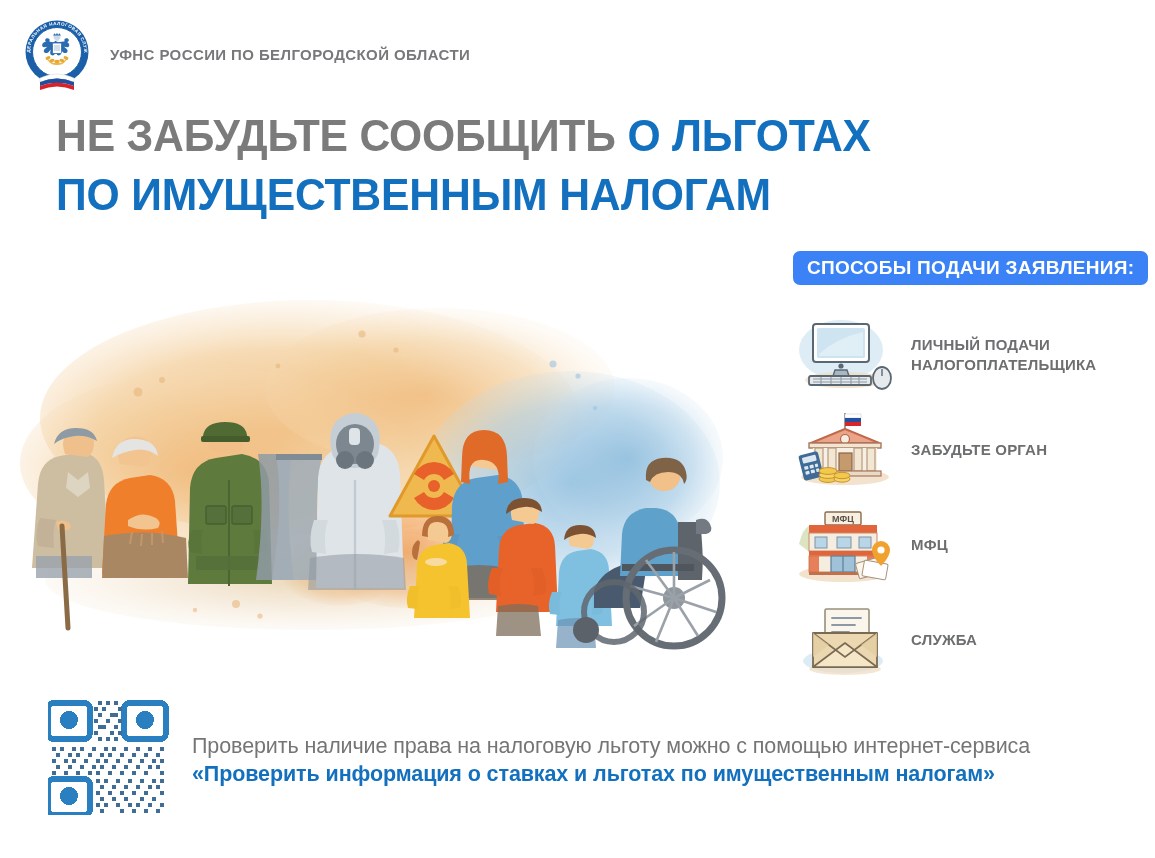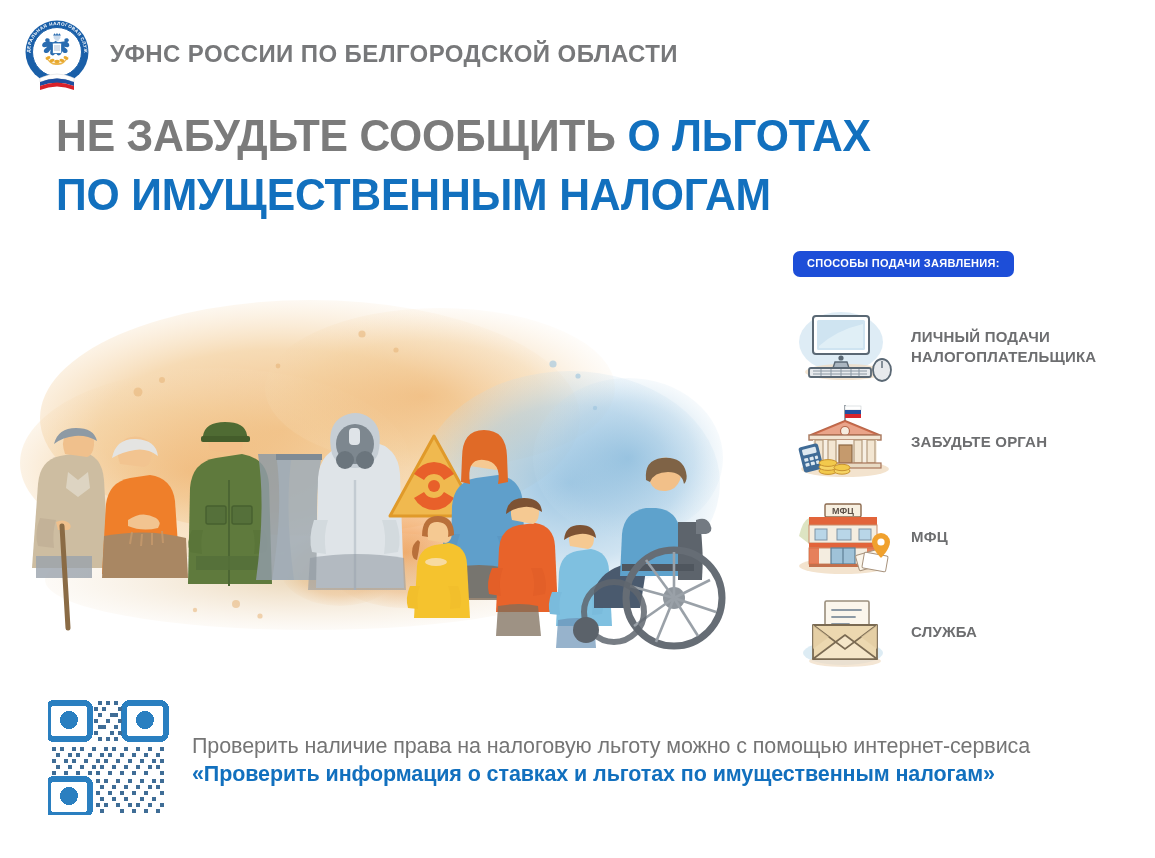--- a/index.html
+++ b/index.html
@@ -31,21 +31,21 @@
     align-items: center;
     gap: 14px;
   }
   .emblem {
     width: 78px;
     height: 82px;
     flex: 0 0 auto;
     display: block;
   }
   .header-title {
-    font-size: 24px;
+    font-size: 15px;
     font-weight: bold;
     letter-spacing: 0.4px;
     color: #77787a;
     white-space: nowrap;
     line-height: 1;
     padding-top: 2px;
   }
 
   
   .headline {
@@ -80,23 +80,23 @@
 
   
   .methods-panel {
     position: absolute;
     left: 793px;
     top: 251px;
     width: 350px;
   }
   .methods-badge {
     display: inline-block;
-    background: #1d4ed8;
+    background: #3b82f6;
     color: #ffffff;
-    font-size: 11px;
+    font-size: 19px;
     font-weight: bold;
     letter-spacing: 0.3px;
     padding: 7px 14px 8px 14px;
     border-radius: 7px;
     white-space: nowrap;
     line-height: 1;
   }
   .method-list {
     margin-top: 22px;
     display: flex;

